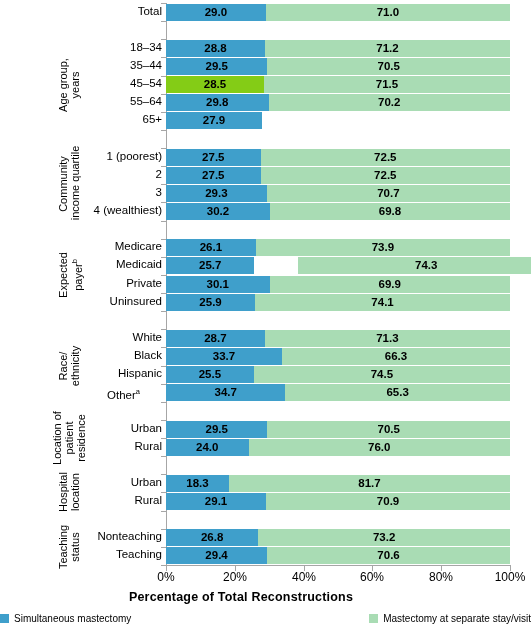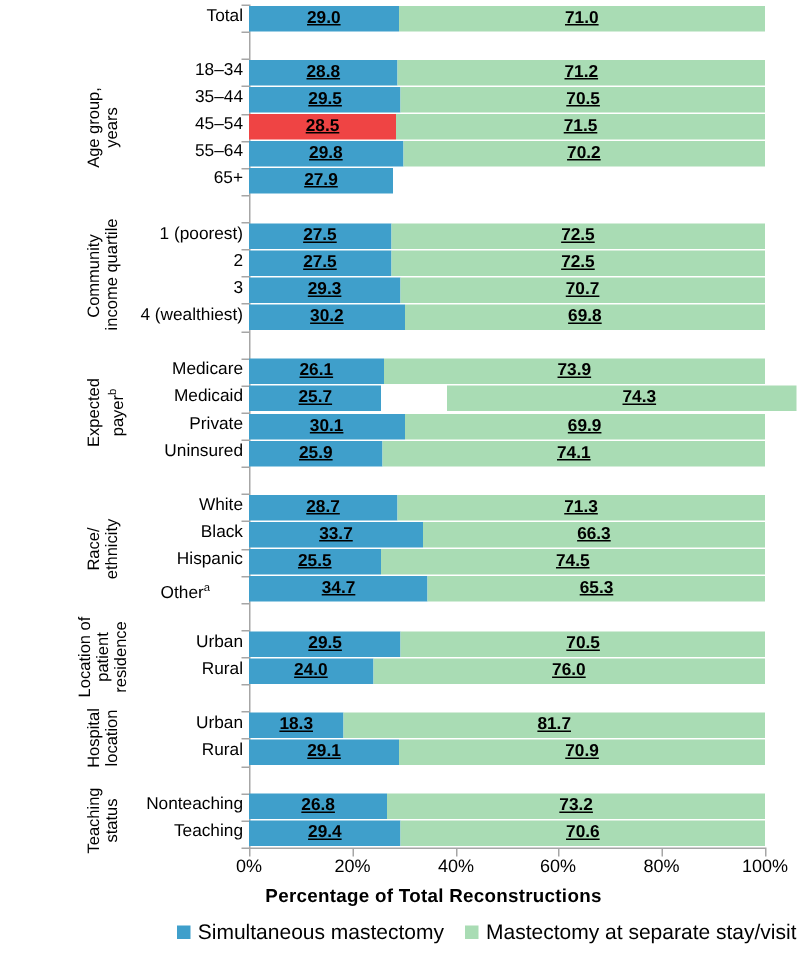--- a/index.html
+++ b/index.html
@@ -119,45 +119,43 @@
     top: 0;
     left: 0;
     right: 0;
     height: 17px;
     line-height: 17px;
     text-align: center;
     font-size: 11.5px;
     font-weight: bold;
     color: #000;
     white-space: nowrap;
-    text-decoration: underline;
   }
 
   
   #xaxis-title {
     position: absolute;
     left: 0;
     top: 590px;
     width: 482px;
     text-align: center;
     font-size: 12.5px;
     font-weight: bold;
     letter-spacing: 0.2px;
-    padding-left: 48px;
   }
   #legend {
     position: absolute;
     left: 0;
     top: 613px;
     width: 531px;
     display: flex;
-    justify-content: flex-end;
+    justify-content: space-between;
     align-items: center;
     gap: 14px;
-    font-size: 14px;
+    font-size: 10px;
   }
   .legend-item {
     display: flex;
     align-items: center;
     gap: 5px;
     white-space: nowrap;
   }
   .legend-swatch {
     width: 9px;
     height: 9px;
@@ -281,21 +279,21 @@
       </div>
       <div class="bar-row" style="top: 55px; width: 344px;">
         <div class="seg seg-a" style="left: 0px; width: 101.48px; background: rgb(63, 159, 203);">
           <div class="seg-val">29.5</div>
         </div>
         <div class="seg seg-b" style="left: 101.48px; width: 242.52px; background: rgb(169, 220, 180);">
           <div class="seg-val">70.5</div>
         </div>
       </div>
       <div class="bar-row" style="top: 73px; width: 344px;">
-        <div class="seg seg-a" style="left: 0px; width: 98.04px; background: #ef4444;">
+        <div class="seg seg-a" style="left: 0px; width: 98.04px; background: #84cc16;">
           <div class="seg-val">28.5</div>
         </div>
         <div class="seg seg-b" style="left: 98.04px; width: 245.96px; background: rgb(169, 220, 180);">
           <div class="seg-val">71.5</div>
         </div>
       </div>
       <div class="bar-row" style="top: 91px; width: 344px;">
         <div class="seg seg-a" style="left: 0px; width: 102.512px; background: rgb(63, 159, 203);">
           <div class="seg-val">29.8</div>
         </div>

